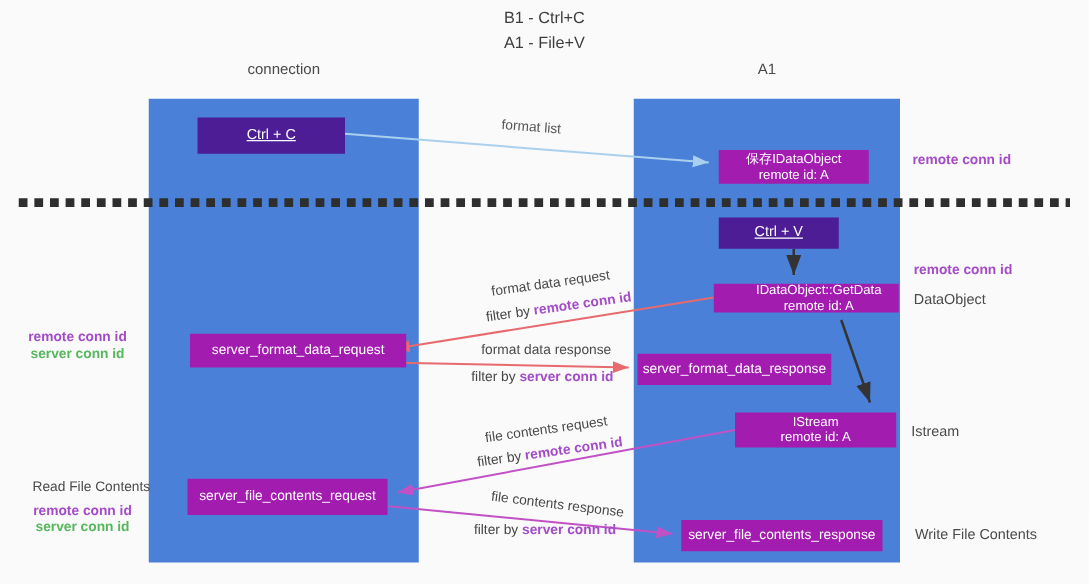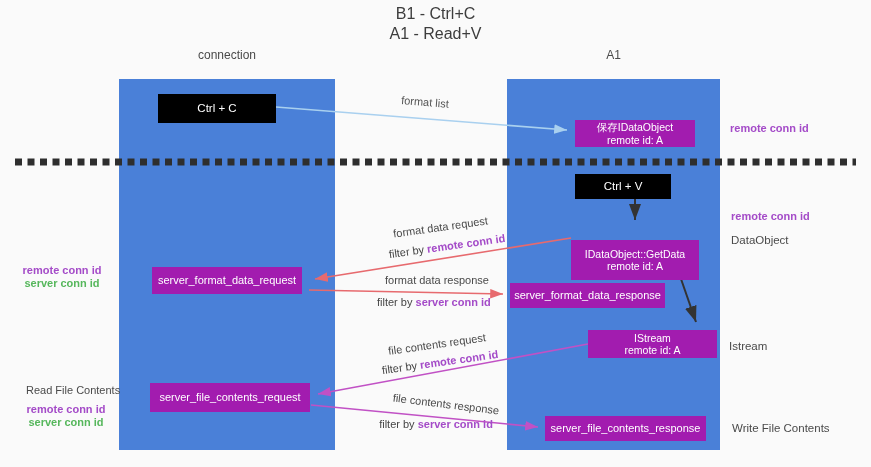--- a/index.html
+++ b/index.html
@@ -4,47 +4,47 @@
 <style>
   html,body{margin:0;padding:0;}
   .canvas{
     position:relative; width:871px; height:467px;
     background:#fafafa; overflow:hidden;
     font-family:"Liberation Sans", sans-serif;
     color:#454545;
   }
   .abs{position:absolute;}
   .title{left:0; top:4px; width:871px; text-align:center;
-    font-size:16px; line-height:20px; color:#3d3d3d;}
+    font-size:13px; line-height:20px; color:#3d3d3d;}
   .colhdr{top:49px; text-align:center; font-size:12px; line-height:13px; color:#4a4a4a;}
   .column{top:79px; height:371px; background:#4a80d8; z-index:1;}
   .svglayer{left:0; top:0; z-index:2;}
   .box{
     display:flex; flex-direction:column; align-items:center; justify-content:center;
     color:#fff; text-align:center; z-index:3; line-height:12.5px;
   }
-  .green-box{background:#000000; font-size:11.5px;}
+  .green-box{background:#4c1d95; font-size:11.5px;text-decoration:underline;}
   .orange-box{background:#a21caf; font-size:10.5px;}
   .lbl{font-size:11px; color:#4a4a4a; white-space:nowrap; text-align:center; z-index:3;}
   .purple{color:#a44bc8; font-weight:bold;}
   .greentxt{color:#56b75c; font-weight:bold;}
   .blacklbl{color:#454545;}
   .rot-up{transform:rotate(-8deg);}
   .rot-dn{transform:rotate(7deg);}
   .rot-fl{transform:rotate(4.5deg);}
   .sidegrp{line-height:12.5px; font-size:11px; text-align:center;}
 </style>
 </head>
 <body>
 
 <div class="canvas">
 
   <div class="abs title">
     <div>B1 - Ctrl+C</div>
-    <div>A1 - Read+V</div>
+    <div>A1 - File+V</div>
   </div>
 
   <div class="abs colhdr" style="left:119px;width:216px;">
     <div>connection</div>
   </div>
   <div class="abs colhdr" style="left:507px;width:213px;">
     <div>A1</div>
   </div>
 
   <div class="abs column" style="left:119px;width:216px;"></div>
@@ -89,26 +89,26 @@
 
   <div class="abs box orange-box" style="left:575px;top:120px;width:120px;height:27px;">
     <div>保存IDataObject</div>
     <div>remote id: A</div>
   </div>
 
   <div class="abs box green-box" style="left:575px;top:174px;width:96px;height:25px;">
     <div>Ctrl + V</div>
   </div>
 
-  <div class="abs box orange-box" style="left:571px;top:240px;width:128px;height:40px;">
+  <div class="abs box orange-box" style="left:571px;top:227px;width:128px;height:23px;padding-left:20px;">
     <div>IDataObject::GetData</div>
     <div>remote id: A</div>
   </div>
 
-  <div class="abs box orange-box" style="left:152px;top:267px;width:150px;height:27px;font-size:11px;">
+  <div class="abs box orange-box" style="left:152px;top:267px;width:173px;height:27px;font-size:11px;">
     <div>server_format_data_request</div>
   </div>
 
   <div class="abs box orange-box" style="left:510px;top:283px;width:155px;height:25px;font-size:11px;">
     <div>server_format_data_response</div>
   </div>
 
   <div class="abs box orange-box" style="left:588px;top:330px;width:129px;height:28px;">
     <div>IStream</div>
     <div>remote id: A</div>

